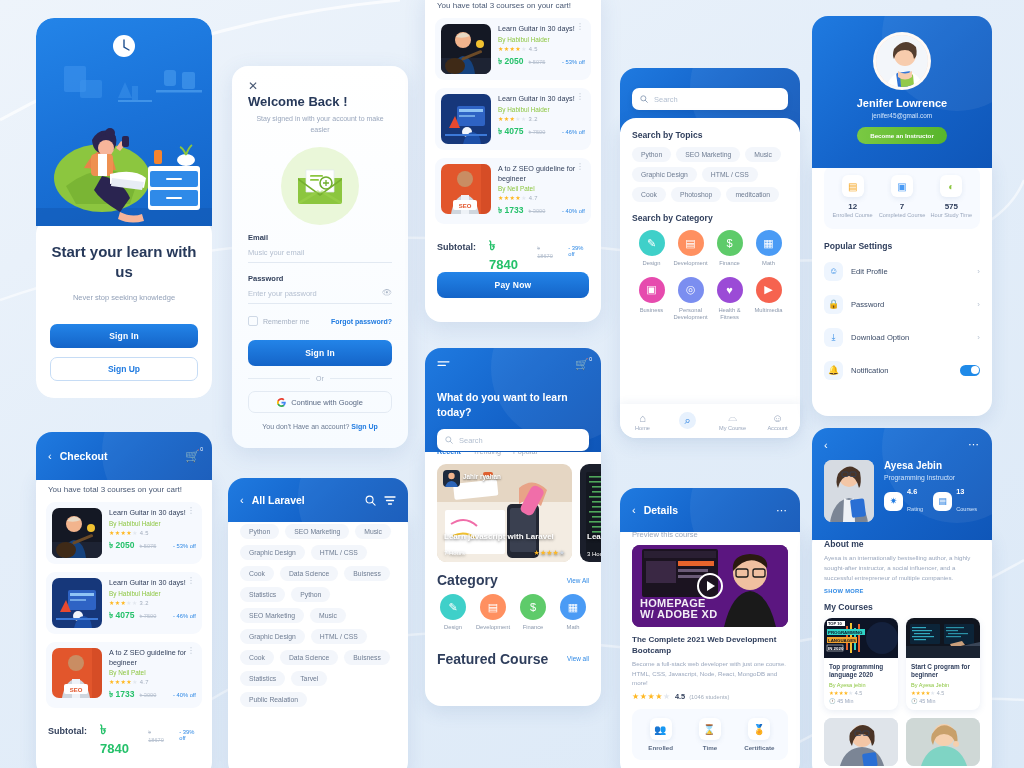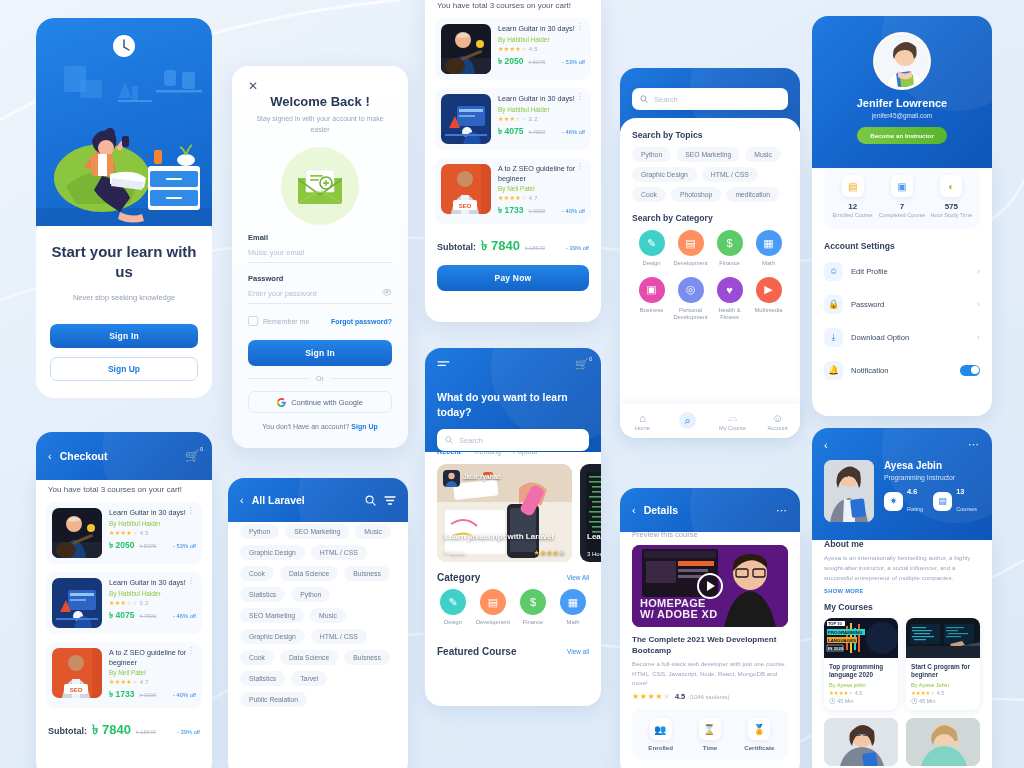--- a/index.html
+++ b/index.html
@@ -52,21 +52,21 @@
   }
   .btn-outline{
     background:#fff; color:#1f7ae0; border:1px solid #c6dcf5; border-radius:7px;
     width:100%; height:24px; font-size:8.5px; font-weight:bold; cursor:pointer;
   }
 
   
   #s2 { left:232px; top:66px; width:176px; height:382px; border-radius:16px;
         background:linear-gradient(180deg,#ffffff 0%,#f7fbff 100%); padding:14px 16px; }
   #s2 .close { font-size:12px; color:#4a5a75; cursor:pointer; line-height:1; }
-  #s2 h2 { font-size:13px; text-align:center; color:#27395a; margin-top:2px;}
+  #s2 h2 { font-size:13px; text-align:left; color:#27395a; margin-top:2px;}
   #s2 .sub { font-size:7px; text-align:center; color:#9aa7bd; margin-top:5px; line-height:1.5;}
   .mail-circle{
     width:78px;height:78px;border-radius:50%;background:#eaf7d9;margin:12px auto 8px;
     display:flex;align-items:center;justify-content:center;position:relative;
   }
   .lbl{font-size:7.5px;font-weight:bold;color:#33415c;margin-bottom:3px;}
   .fld{border-bottom:1px solid #e2e9f2;padding:3px 0 5px;font-size:7.5px;color:#b4bfd0;position:relative;}
   .row-rem{display:flex;align-items:center;justify-content:space-between;margin-top:12px;}
   .chk{width:10px;height:10px;border:1px solid #cfd9e6;border-radius:2px;display:inline-block;}
   .or-row{display:flex;align-items:center;gap:6px;margin:9px 0;}
@@ -86,21 +86,21 @@
   .c-title{font-size:7.2px;font-weight:normal;color:#33415c;line-height:1.35;}
   .c-auth{font-size:6.4px;color:#8cc63f;margin-top:2px;}
   .stars{font-size:6px;letter-spacing:.4px;margin-top:2px;color:#ffb822;}
   .stars .off{color:#e3e8ef;}
   .rate{font-size:5.8px;color:#a3aebd;margin-left:2px;}
   .price-row{display:flex;align-items:baseline;gap:5px;margin-top:3px;}
   .price{font-size:8.5px;font-weight:bold;color:#25c16a;}
   .oldprice{font-size:5.6px;color:#b9c3d1;text-decoration:line-through;}
   .off{font-size:5.8px;color:#2f89e5;margin-left:auto;}
   .kebab{position:absolute;right:7px;top:7px;color:#b2bccc;font-size:8px;line-height:.6;cursor:pointer;}
-  .subtotal{display:flex;align-items:baseline;gap:5px;padding:4px 12px 8px;justify-content:center;}
+  .subtotal{display:flex;align-items:baseline;gap:13px;padding:4px 12px 0;justify-content:center;}
   .subtotal .lab{font-size:9px;font-weight:bold;color:#33415c;}
   .subtotal .val{font-size:13px;font-weight:bold;color:#25c16a;}
 
   
   #s4 { left:620px; top:68px; width:180px; height:372px; background:transparent; box-shadow:none;}
   #s4 .head{height:64px;border-radius:16px 16px 0 0;}
   #s4 .body{background:#fff;border-radius:16px;margin-top:-14px;padding:12px;height:320px;
     box-shadow:0 6px 18px rgba(60,100,160,.12);}
   .searchbar{background:#fff;border-radius:7px;height:22px;display:flex;align-items:center;
     gap:6px;padding:0 8px;margin:20px 12px 0;box-shadow:0 2px 6px rgba(0,0,0,.08);}
@@ -171,21 +171,21 @@
   .seltabs{display:flex;gap:12px;padding:0 12px 8px;}
   .seltabs .st{font-size:7.2px;color:#a3aebd;cursor:pointer;}
   .seltabs .st.on{color:#1f7ae0;font-weight:bold;}
   .crs-scroll{display:flex;gap:8px;padding:0 12px;}
   .crs-card{width:135px;height:98px;border-radius:9px;flex:0 0 135px;position:relative;overflow:hidden;}
   .crs-card .cap{position:absolute;left:7px;bottom:20px;color:#fff;font-size:8px;font-weight:bold;
     line-height:1.3;text-shadow:0 1px 3px rgba(0,0,0,.6);text-align:right;}
   .crs-card .meta{position:absolute;left:7px;right:7px;bottom:5px;display:flex;align-items:center;
     justify-content:space-between;color:#fff;font-size:6px;text-shadow:0 1px 3px rgba(0,0,0,.6);}
   .sec-row{display:flex;align-items:center;justify-content:space-between;padding:10px 12px 6px;}
-  .sec-row .h{font-size:10px;font-weight:bold;color:#2f3e5c;}
+  .sec-row .h{font-size:14px;font-weight:bold;color:#2f3e5c;}
   .sec-row .v{font-size:6.4px;color:#2f89e5;cursor:pointer;}
 
   
   #s9 { left:620px; top:488px; width:180px; height:290px; background:transparent; box-shadow:none;}
   #s9 .head{height:44px;border-radius:16px 16px 0 0;display:flex;align-items:center;
     padding:0 12px;gap:8px;}
   #s9 .body{background:#fff;border-radius:16px;margin-top:-12px;padding:10px 12px;height:258px;
     box-shadow:0 6px 18px rgba(60,100,160,.12);}
   .prev-lbl{font-size:7.6px;color:#9aa7bd;margin-bottom:6px;}
   .video{height:82px;border-radius:8px;position:relative;overflow:hidden;
@@ -544,21 +544,21 @@
         <div class="sico" style="color:#4a9bf5">▣</div>
         <div class="num">7</div>
         <div class="cap">Completed Course</div>
       </div>
       <div class="stat">
         <div class="sico" style="color:#8cc63f">◐</div>
         <div class="num">575</div>
         <div class="cap">Hour Study Time</div>
       </div>
     </div>
-    <div class="sec-h" style="margin-bottom:4px;">Account Settings</div>
+    <div class="sec-h" style="margin-bottom:4px;">Popular Settings</div>
     <div class="setrow">
       <span class="ri">☺</span>
       <span class="rl">Edit Profile</span>
       <span class="ch">›</span>
     </div>
     <div class="setrow">
       <span class="ri">🔒</span>
       <span class="rl">Password</span>
       <span class="ch">›</span>
     </div>

